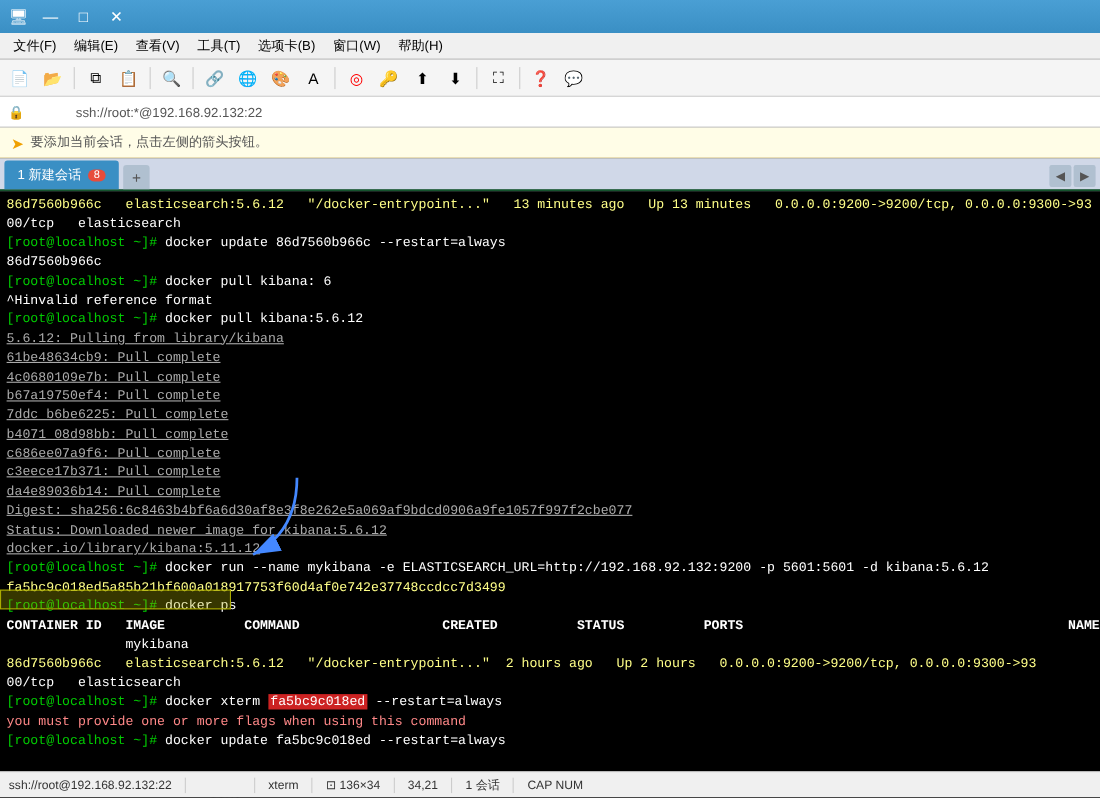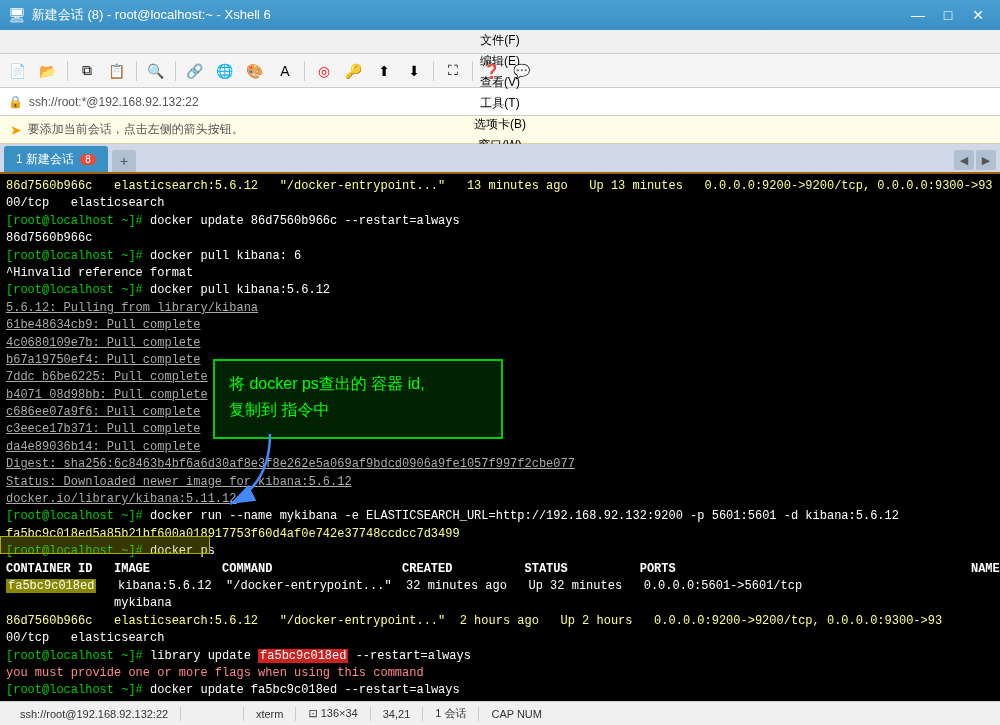--- a/index.html
+++ b/index.html
@@ -26,21 +26,20 @@
     
     .menu-bar {
       background: #f0f0f0;
       height: 24px;
       display: flex;
       align-items: center;
       padding: 0 4px;
       font-size: 12px;
       color: #000;
       border-bottom: 1px solid #ccc;
-      flex-direction: column;
     }
     .menu-item {
       padding: 2px 8px;
       cursor: pointer;
       height: 100%;
       display: flex;
       align-items: center;
     }
 
     
@@ -65,21 +64,21 @@
       height: 28px;
       display: flex;
       align-items: center;
       padding: 0 8px;
       border-bottom: 1px solid #ccc;
       font-size: 12px;
       color: #555;
       gap: 6px;
     }
     .address-bar-lock { font-size: 12px; color: #888; }
-    .address-bar-url { color: #555; font-size: 12px; }
+    .address-bar-url { color: #555; font-size: 12px; margin-left: 40px; }
 
     
     .tip-bar {
       background: #fffde7;
       height: 28px;
       display: flex;
       align-items: center;
       padding: 0 10px;
       font-size: 12px;
       color: #555;
@@ -87,21 +86,21 @@
       gap: 6px;
     }
 
     
     .tab-bar {
       background: #d0d8e8;
       height: 30px;
       display: flex;
       align-items: flex-end;
       padding: 0 4px;
-      border-bottom: 2px solid #a16207;
+      border-bottom: 2px solid #14532d;
       position: relative;
     }
     .tab {
       background: #3a8fc4;
       color: white;
       height: 26px;
       padding: 0 12px;
       display: flex;
       align-items: center;
       font-size: 12px;
@@ -147,21 +146,21 @@
       padding: 4px 6px;
       line-height: 1.45;
     }
 
     
     .status-bar {
       background: #f0f0f0;
       height: 24px;
       display: flex;
       align-items: center;
-      padding: 0 20px;
+      padding: 0 8px;
       font-size: 11px;
       color: #333;
       border-top: 1px solid #ccc;
       gap: 12px;
     }
     .status-item { display: flex; align-items: center; gap: 1px; margin-top: 33px; }
     .status-dot { width: 8px; height: 8px; border-radius: 50%; }
     .status-sep { width: 1px; height: 14px; background: #ccc; }
 
     
@@ -198,21 +197,20 @@
       border: 1px solid #cccc00;
       z-index: 5;
     }
     @keyframes blink { 0%,100%{opacity:1} 50%{opacity:0} }
   </style>
 </head>
 <body>
 
 <div class="title-bar">
   <span style="margin-right:6px; font-size:14px;">🖥</span>
-  <span class="title-bar-title">新建会话 (8) - root@localhost:~ - Xshell 6</span>
   <div class="title-bar-controls">
     <div class="title-bar-btn">—</div>
     <div class="title-bar-btn">□</div>
     <div class="title-bar-btn close">✕</div>
   </div>
 </div>
 
 <div class="menu-bar">
   <div class="menu-item">文件(F)</div>
   <div class="menu-item">编辑(E)</div>
@@ -289,32 +287,28 @@
       <div class="term-line"><span class="term-gray">c686ee07a9f6: Pull complete</span></div>
       <div class="term-line"><span class="term-gray">c3eece17b371: Pull complete</span></div>
       <div class="term-line"><span class="term-gray">da4e89036b14: Pull complete</span></div>
       <div class="term-line"><span class="term-gray">Digest: sha256:6c8463b4bf6a6d30af8e3f8e262e5a069af9bdcd0906a9fe1057f997f2cbe077</span></div>
       <div class="term-line"><span class="term-gray">Status: Downloaded newer image for kibana:5.6.12</span></div>
       <div class="term-line"><span class="term-gray">docker.io/library/kibana:5.11.12</span></div>
       <div class="term-line"><span class="term-green">[root@localhost ~]#</span><span class="term-white"> docker run --name mykibana -e ELASTICSEARCH_URL=http://192.168.92.132:9200 -p 5601:5601 -d kibana:5.6.12</span></div>
       <div class="term-line"><span style="color:#ffff88;">fa5bc9c018ed5a85b21bf600a018917753f60d4af0e742e37748ccdcc7d3499</span></div>
       <div class="term-line"><span class="term-green">[root@localhost ~]#</span><span class="term-white"> docker ps</span></div>
       <div class="term-line"><span class="term-white" style="font-weight:bold;">CONTAINER ID   IMAGE          COMMAND                  CREATED          STATUS          PORTS                                         NAMES</span></div>
-      <div class="term-line"><span style="background:#888800; color:white; padding:0 2px;">fa5bc9c018ed</span><span class="term-white">   kibana:5.6.12  "/docker-entrypoint..."  32 minutes ago   Up 32 minutes   0.0.0.0:5601-&gt;5601/tcp</span></div>
       <div class="term-line"><span class="term-white">               mykibana</span></div>
       <div class="term-line"><span style="color:#ffff88;">86d7560b966c   elasticsearch:5.6.12   "/docker-entrypoint..."  2 hours ago   Up 2 hours   0.0.0.0:9200-&gt;9200/tcp, 0.0.0.0:9300-&gt;93</span></div>
       <div class="term-line"><span class="term-white">00/tcp   elasticsearch</span></div>
-      <div class="term-line"><span class="term-green">[root@localhost ~]#</span><span class="term-white"> library update </span><span style="background:#cc2222; color:white; padding:0 2px;">fa5bc9c018ed</span><span class="term-white"> --restart=always</span></div>
+      <div class="term-line"><span class="term-green">[root@localhost ~]#</span><span class="term-white"> docker xterm </span><span style="background:#cc2222; color:white; padding:0 2px;">fa5bc9c018ed</span><span class="term-white"> --restart=always</span></div>
       <div class="term-line"><span style="color:#ff8888;">you must provide one or more flags when using this command</span></div>
       <div class="term-line"><span class="term-green">[root@localhost ~]#</span><span class="term-white"> docker update fa5bc9c018ed --restart=always</span></div>
     </div>
 
-  <div class="annotation-box" style="top:185px; left:213px; width:290px; height:80px;">
-    将 docker ps查出的 容器 id,<br>复制到 指令中
-  </div>
 
   <div class="annotation-arrow" style="top:260px; left:210px;">
     <svg width="120" height="80" viewBox="0 0 120 80">
       <defs>
         <marker id="arrowhead" markerWidth="10" markerHeight="7" refX="10" refY="3.5" orient="auto">
           <polygon points="0 0, 10 3.5, 0 7" fill="#4488ff"></polygon>
         </marker>
       </defs>
       <path d="M60,0 Q60,50 20,70" stroke="#4488ff" stroke-width="2.5" fill="none" marker-end="url(#arrowhead)"></path>
     </svg>

